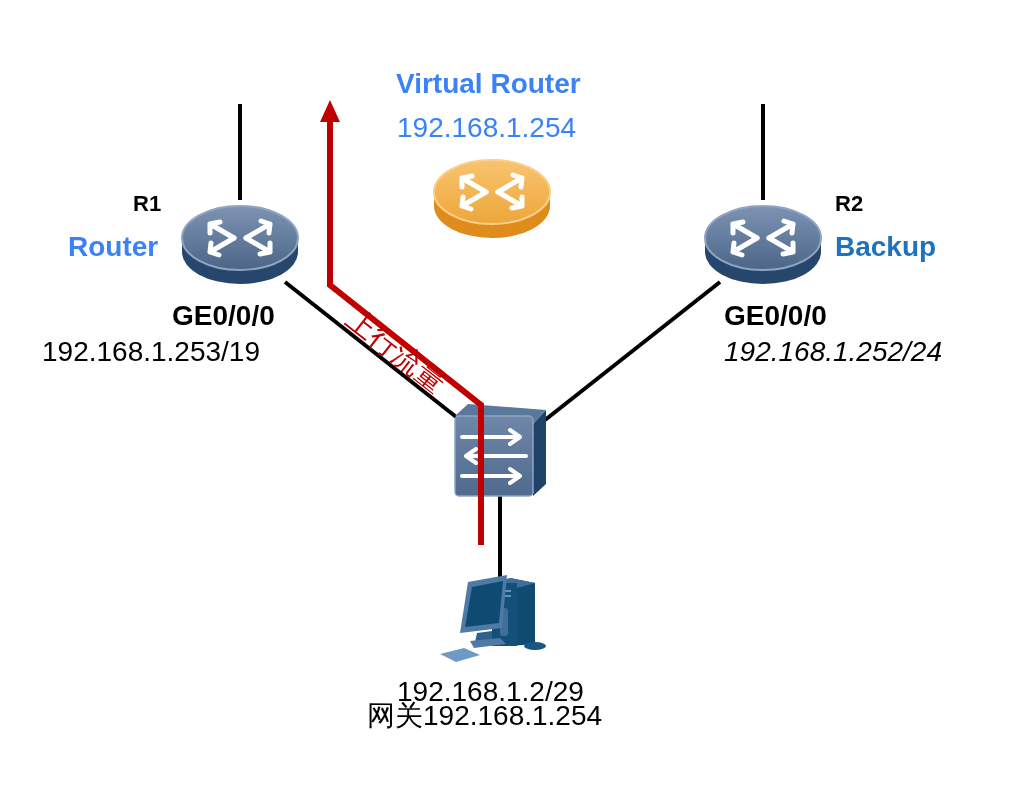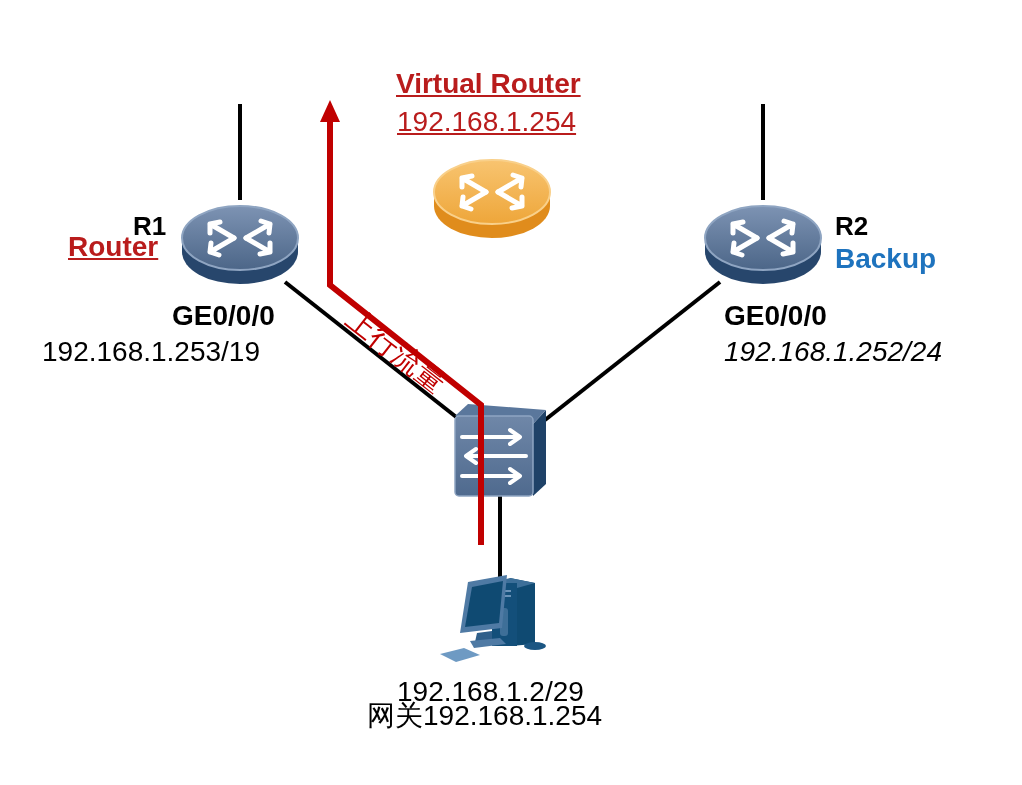--- a/index.html
+++ b/index.html
@@ -1,25 +1,25 @@
 <!DOCTYPE html>
 <html><head>
 <meta charset="utf-8">
 <style>
   html, body { margin:0; padding:0; background:#ffffff; }
   body { width:1022px; height:785px; position:relative; overflow:hidden;
          font-family:"Liberation Sans", sans-serif; }
   svg.canvas { position:absolute; left:0; top:0; }
   .lbl { position:absolute; white-space:nowrap; font-family:"Liberation Sans", sans-serif; }
   .bold { font-weight:bold; }
-  .dark-red { color:#b91c1c;text-decoration:underline; }
+  .dark-red { color:#3b82f6; }
   .blue { color:#1e73be; }
   .black { color:#000; }
   .f28 { font-size:28px; }
-  .f26 { font-size:26px;margin-top:20px; }
+  .f26 { font-size:22px; }
 </style>
 </head>
 <body>
 
 <svg class="canvas" width="1022" height="785" viewBox="0 0 1022 785">
   <defs>
     <linearGradient id="blueTop" x1="0" y1="0" x2="0" y2="1">
       <stop offset="0" stop-color="#7d93b3"></stop>
       <stop offset="1" stop-color="#4c6688"></stop>
     </linearGradient>
@@ -89,28 +89,28 @@
     <polygon points="470,641 500,638 506,644 474,648" fill="#4f7aa4"></polygon>
     <polygon points="440,654 464,648 480,655 456,662" fill="#6e9ac3"></polygon>
     <ellipse cx="535" cy="646" rx="11" ry="4" fill="#1b5683"></ellipse>
   </g>
 
   <polyline points="481,545 481,405 330,285 330,120" fill="none" stroke="#c00000" stroke-width="6" stroke-linejoin="miter"></polyline>
   <polygon points="330,100 320,122 340,122" fill="#c00000"></polygon>
 </svg>
 
 <div class="lbl bold f28 dark-red" style="left:396px; top:68px;">Virtual Router</div>
-<div class="lbl f28 dark-red" style="left:397px; top:106px;">192.168.1.254</div>
+<div class="lbl f28 dark-red" style="left:397px; top:112px;">192.168.1.254</div>
 
 <div class="lbl bold f26 black" style="left:133px; top:191px;">R1</div>
 <div class="lbl bold f28 dark-red" style="left:68px; top:231px;">Router</div>
 <div class="lbl bold f28 black" style="left:172px; top:300px;">GE0/0/0</div>
 <div class="lbl f28 black" style="left:42px; top:336px;">192.168.1.253/19</div>
 
 <div class="lbl bold f26 black" style="left:835px; top:191px;">R2</div>
-<div class="lbl bold f28 blue" style="left:835px; top:231px;margin-top:12px;">Backup</div>
+<div class="lbl bold f28 blue" style="left:835px; top:231px;">Backup</div>
 <div class="lbl bold f28 black" style="left:724px; top:300px;">GE0/0/0</div>
 <div class="lbl f28 black" style="left:724px; top:336px;font-style:italic;">192.168.1.252/24</div>
 
 <div class="lbl f28" style="left:362px; top:300px; color:#c00000; transform:rotate(38deg); transform-origin:left top; font-size:29px;">上行流量</div>
 
 <div class="lbl f28 black" style="left:397px; top:676px;">192.168.1.2/29</div>
 <div class="lbl f28 black" style="left:367px; top:697px;">网关192.168.1.254</div>
 
 </body></html>

